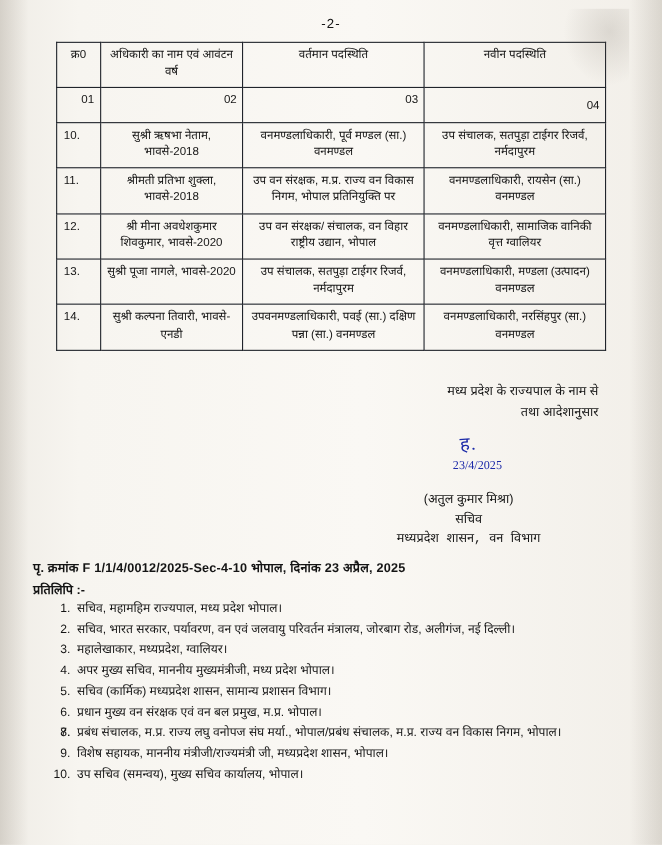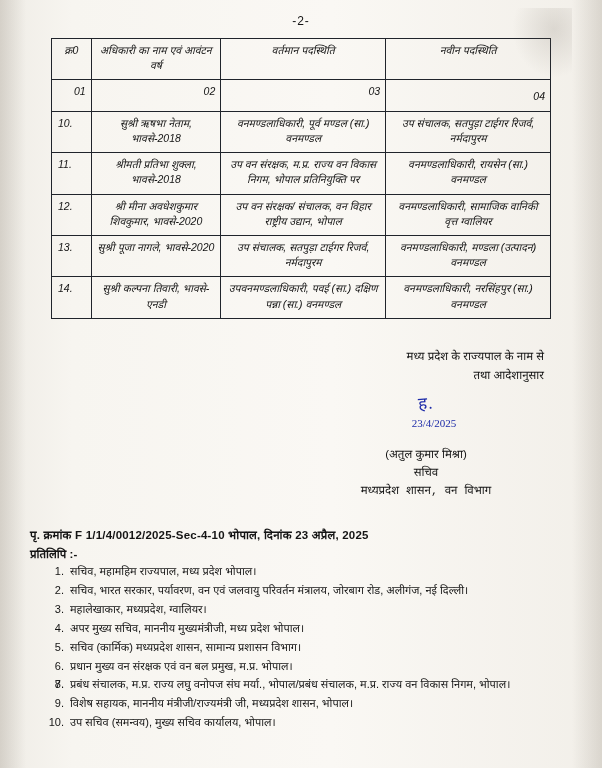--- a/index.html
+++ b/index.html
@@ -33,21 +33,20 @@
     margin: 10px auto 0 auto;
     width: 500px;
     table-layout: fixed;
   }
   table.main-table td {
     border: 1px solid #20242b;
     vertical-align: top;
     padding: 4px 5px 6px 5px;
     font-size: 10.5px;
     line-height: 1.45;
-    font-style: italic;
   }
   .col-sn   { width: 36px; }
   .col-name { width: 118px; }
   .col-cur  { width: 150px; }
   .col-new  { width: 150px; }
 
   .hdr td {
     text-align: center;
     font-size: 11px;
     padding-top: 7px;
@@ -94,21 +93,21 @@
     color: #1c2aa8;
     display: block;
     margin-top: -2px;
     margin-left: 16px;
   }
   .sign-name { font-size: 11.5px; margin-top: 12px; }
   .sign-post { font-size: 11.5px; }
   .sign-dept { font-size: 11.5px; font-family: Liberation Mono, monospace; }
 
   .ref-block {
-    margin-top: 26px;
+    margin-top: 8px;
     padding-left: 30px;
     font-size: 11.5px;
     font-weight: bold;
     line-height: 1.7;
   }
   .ref-block .ref-no { letter-spacing: 0.2px; }
   .copy-label {
     padding-left: 30px;
     font-size: 11.5px;
     font-weight: bold;

